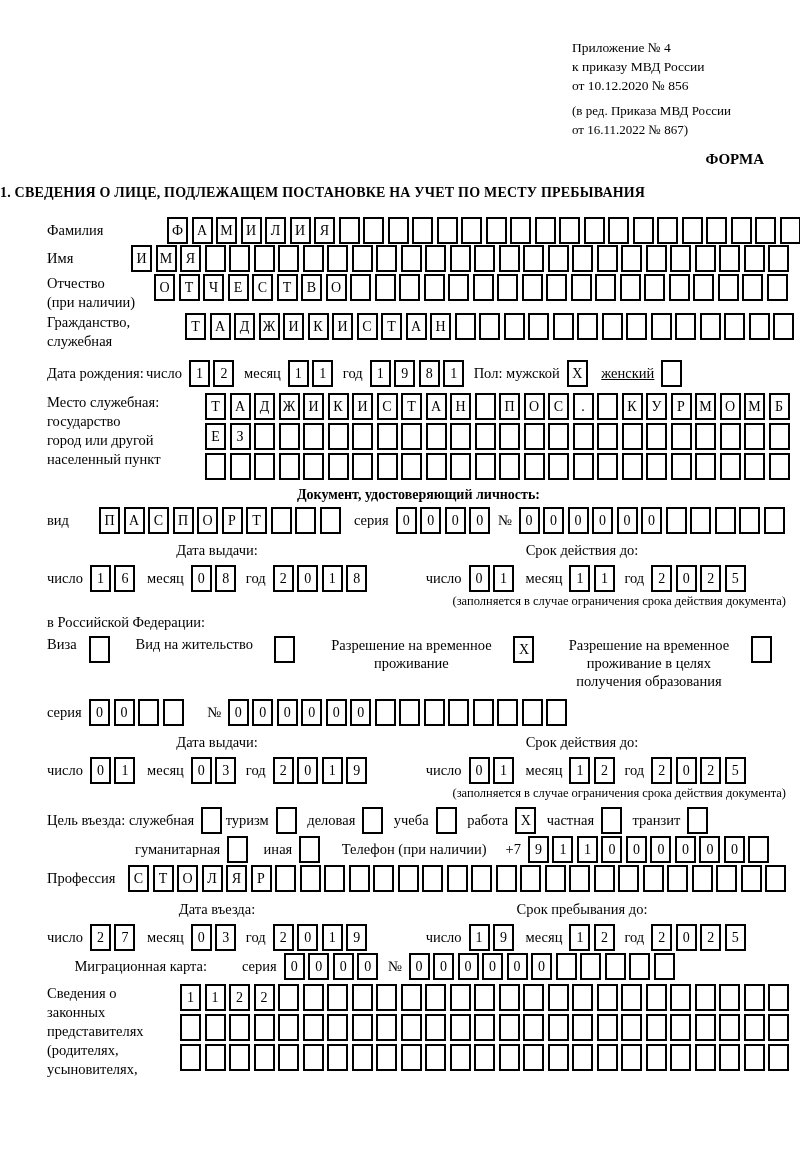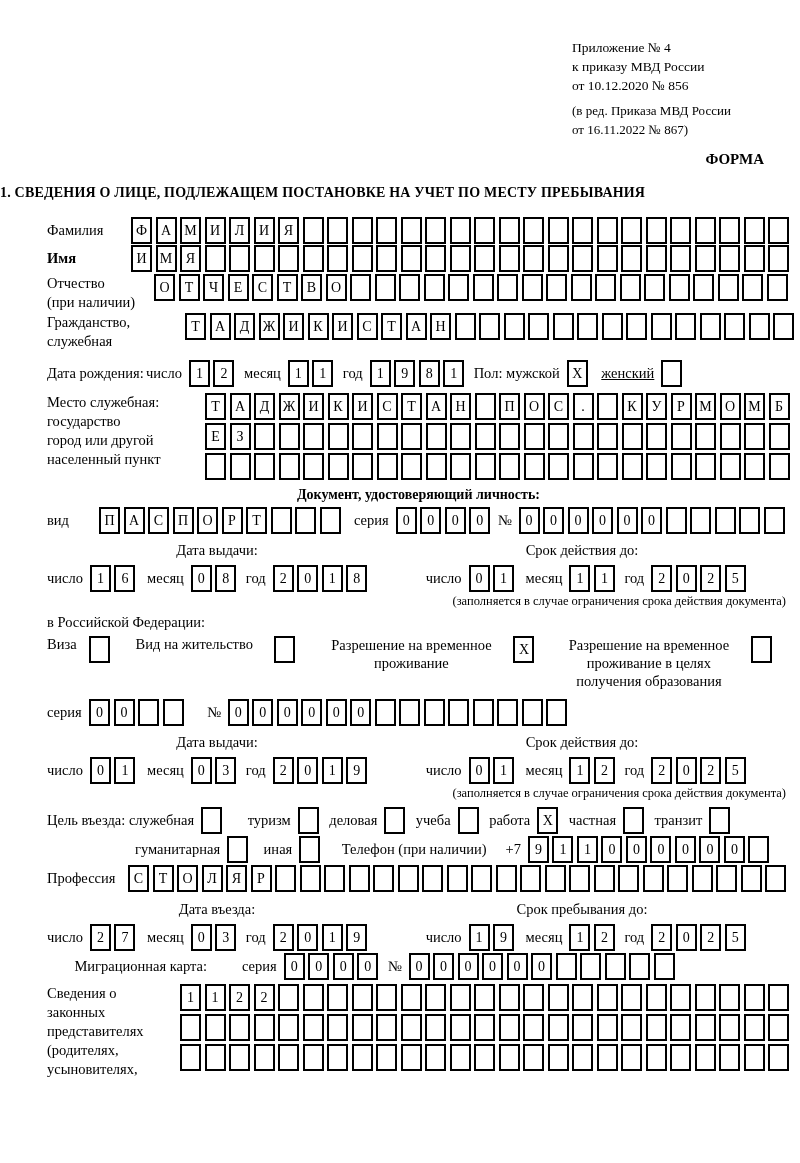--- a/index.html
+++ b/index.html
@@ -45,21 +45,21 @@
     <div>к приказу МВД России</div>
     <div>от 10.12.2020 № 856</div>
     <div class="rev">
       <div>(в ред. Приказа МВД России</div>
       <div>от 16.11.2022 № 867)</div>
     </div>
   </div>
   <div class="forma">ФОРМА</div>
   <div class="sec">1. СВЕДЕНИЯ О ЛИЦЕ, ПОДЛЕЖАЩЕМ ПОСТАНОВКЕ НА УЧЕТ ПО МЕСТУ ПРЕБЫВАНИЯ</div>
   <div id="form-body">
-      <div class="fl " style="margin-top: 10px;">
+      <div class="fl " style="margin-top: 10px; gap: 36px;">
         <span class="lbl" style="width: 77px;">Фамилия</span>
         <span class="cells">
           <span class="cell">Ф</span>
           <span class="cell">А</span>
           <span class="cell">М</span>
           <span class="cell">И</span>
           <span class="cell">Л</span>
           <span class="cell">И</span>
           <span class="cell">Я</span>
           <span class="cell"></span>
@@ -78,21 +78,21 @@
           <span class="cell"></span>
           <span class="cell"></span>
           <span class="cell"></span>
           <span class="cell"></span>
           <span class="cell"></span>
           <span class="cell"></span>
           <span class="cell"></span>
         </span>
       </div>
       <div class="fl ">
-        <span class="lbl" style="width: 77px; font-weight: bold;">Имя</span>
+        <span class="lbl" style="width: 77px;">Имя</span>
         <span class="cells">
           <span class="cell">И</span>
           <span class="cell">М</span>
           <span class="cell">Я</span>
           <span class="cell"></span>
           <span class="cell"></span>
           <span class="cell"></span>
           <span class="cell"></span>
           <span class="cell"></span>
           <span class="cell"></span>
@@ -460,21 +460,21 @@
           <span class="cell">2</span>
           <span class="cell">0</span>
           <span class="cell">2</span>
           <span class="cell">5</span>
         </span>
       </div>
       <div class="fl nr">(заполняется в случае ограничения срока действия документа)</div>
       <div class="fl " style="margin-top: 5px;">
         <span class="lbl">Цель въезда: служебная</span>
         <span class="cell chk"></span>
-        <span class="lbl" style="margin-left: 22px;">туризм</span>
+        <span class="lbl" style="margin-left: 0;">туризм</span>
         <span class="cell chk"></span>
         <span class="lbl" style="margin-left: 7px;">деловая</span>
         <span class="cell chk"></span>
         <span class="lbl" style="margin-left: 7px;">учеба</span>
         <span class="cell chk"></span>
         <span class="lbl" style="margin-left: 7px;">работа</span>
         <span class="cell chk">X</span>
         <span class="lbl" style="margin-left: 7px;">частная</span>
         <span class="cell chk"></span>
         <span class="lbl" style="margin-left: 7px;">транзит</span>

